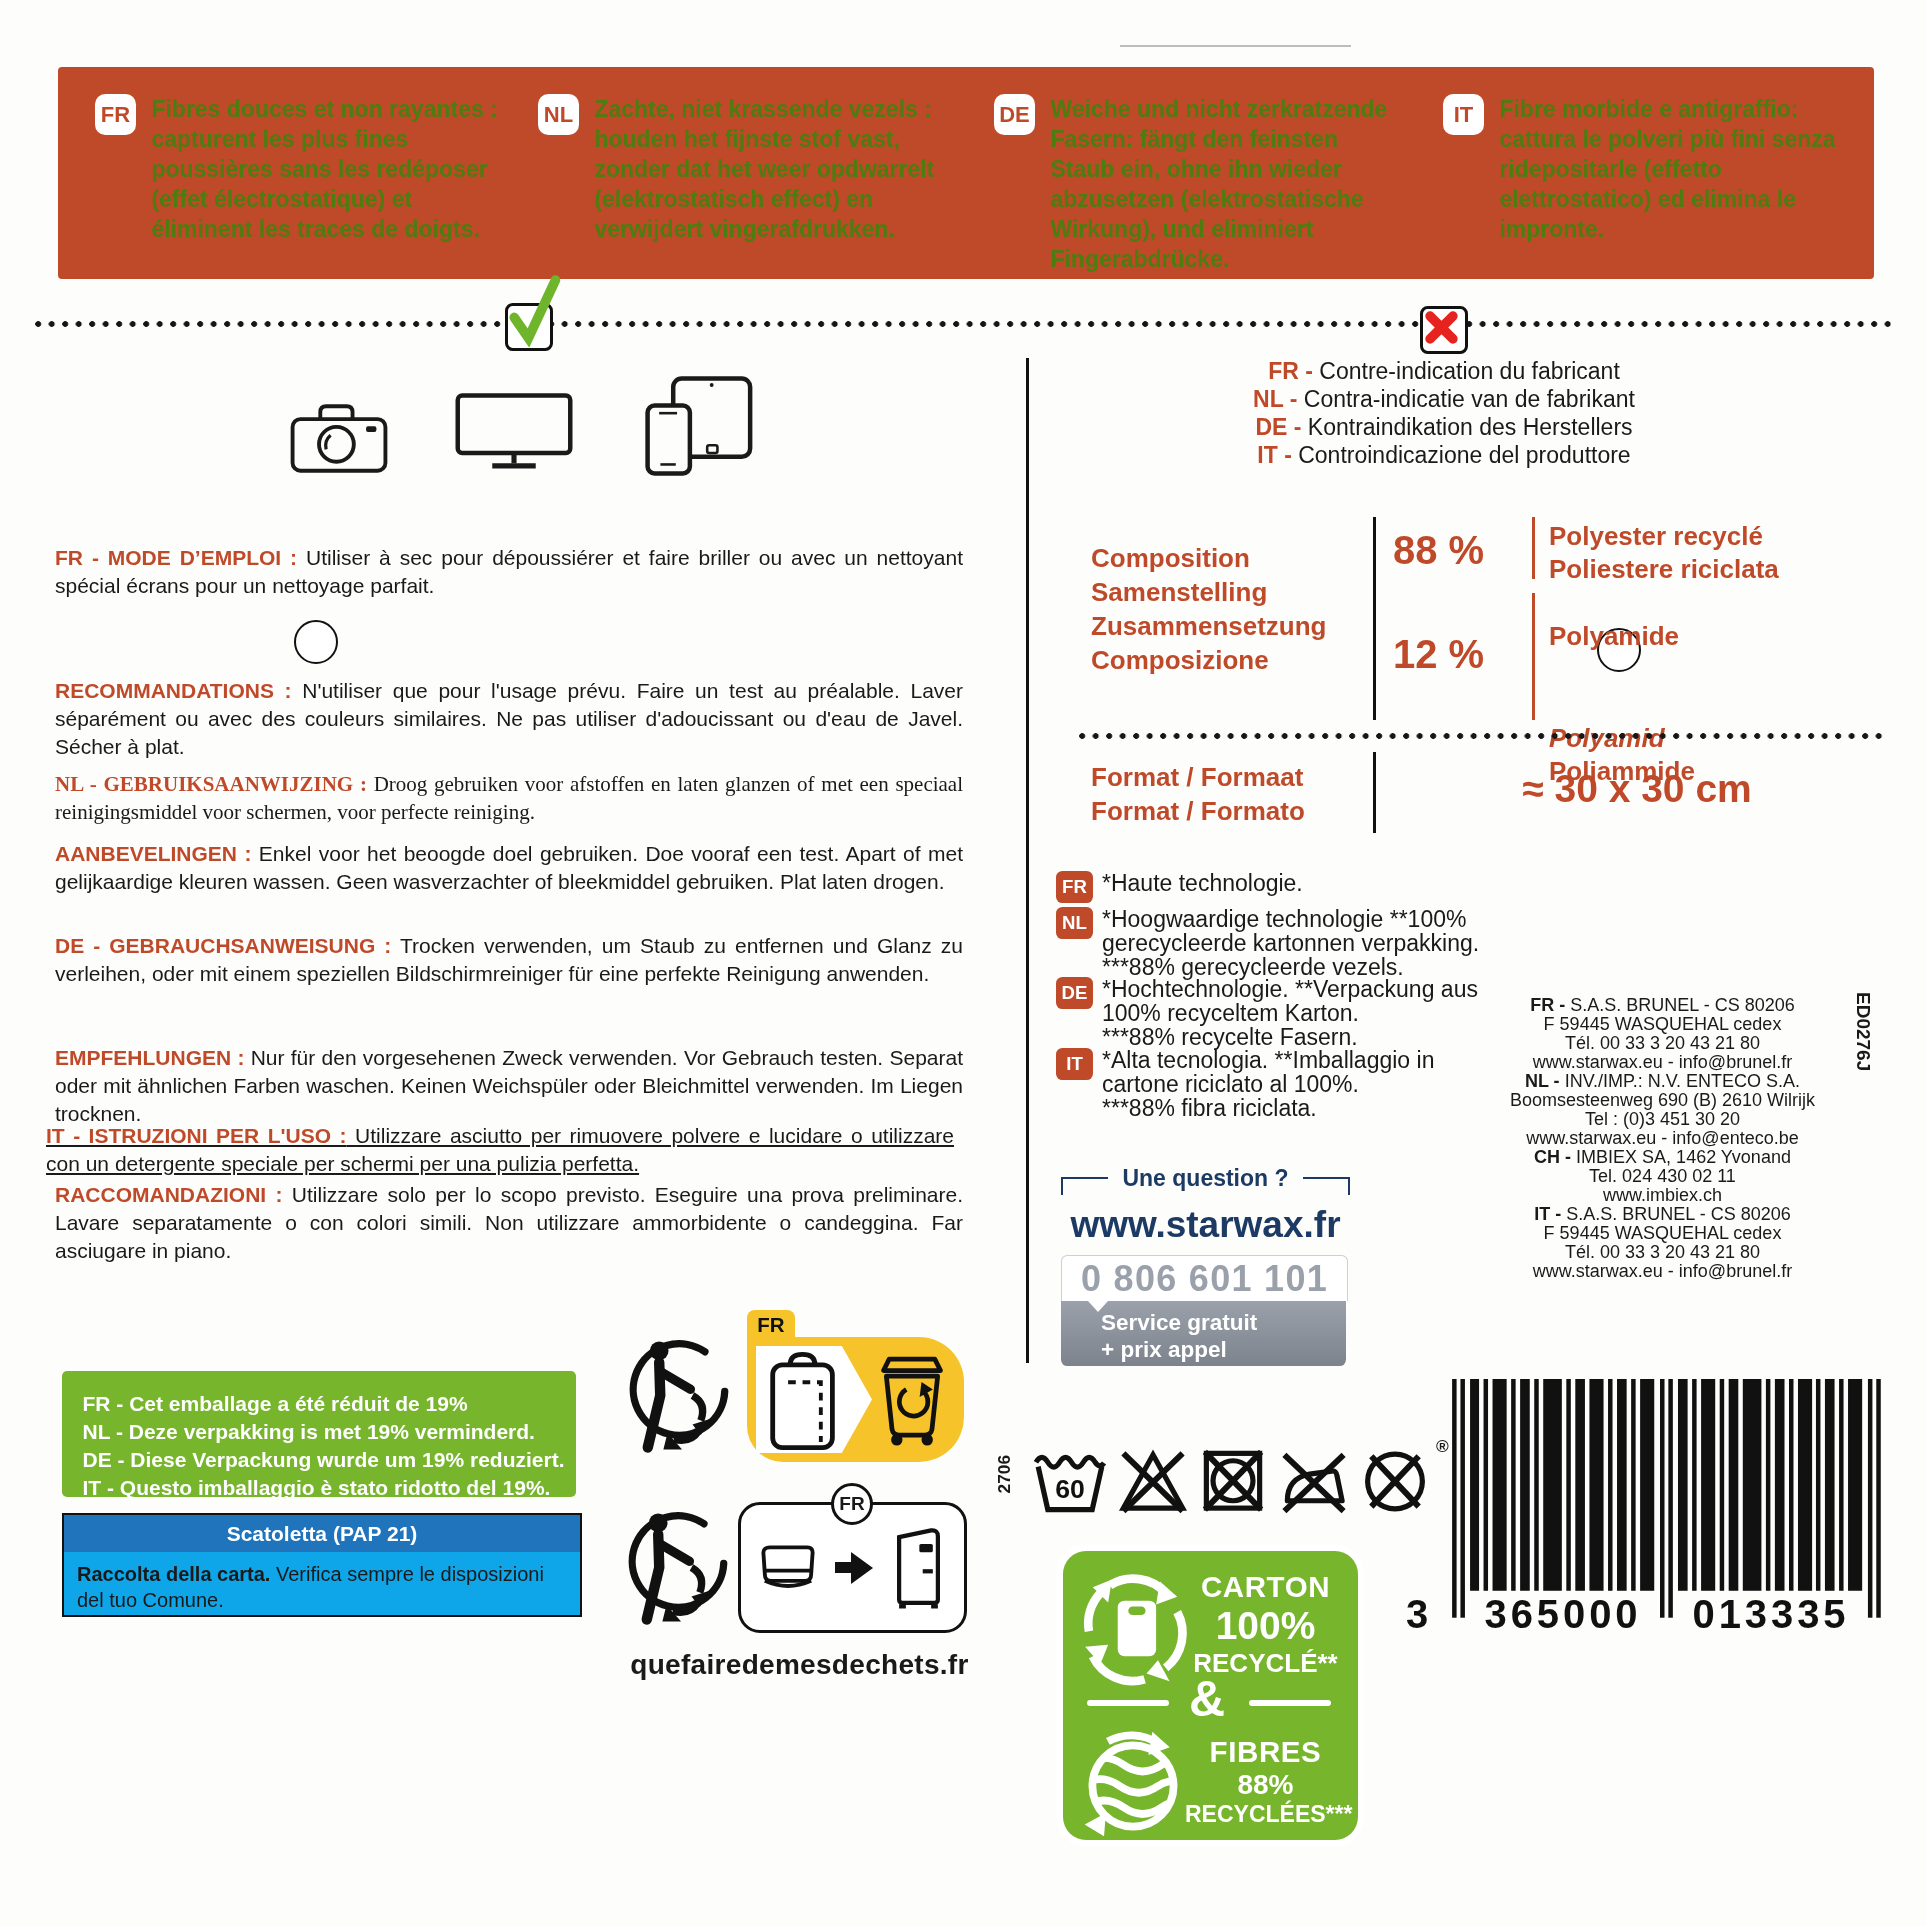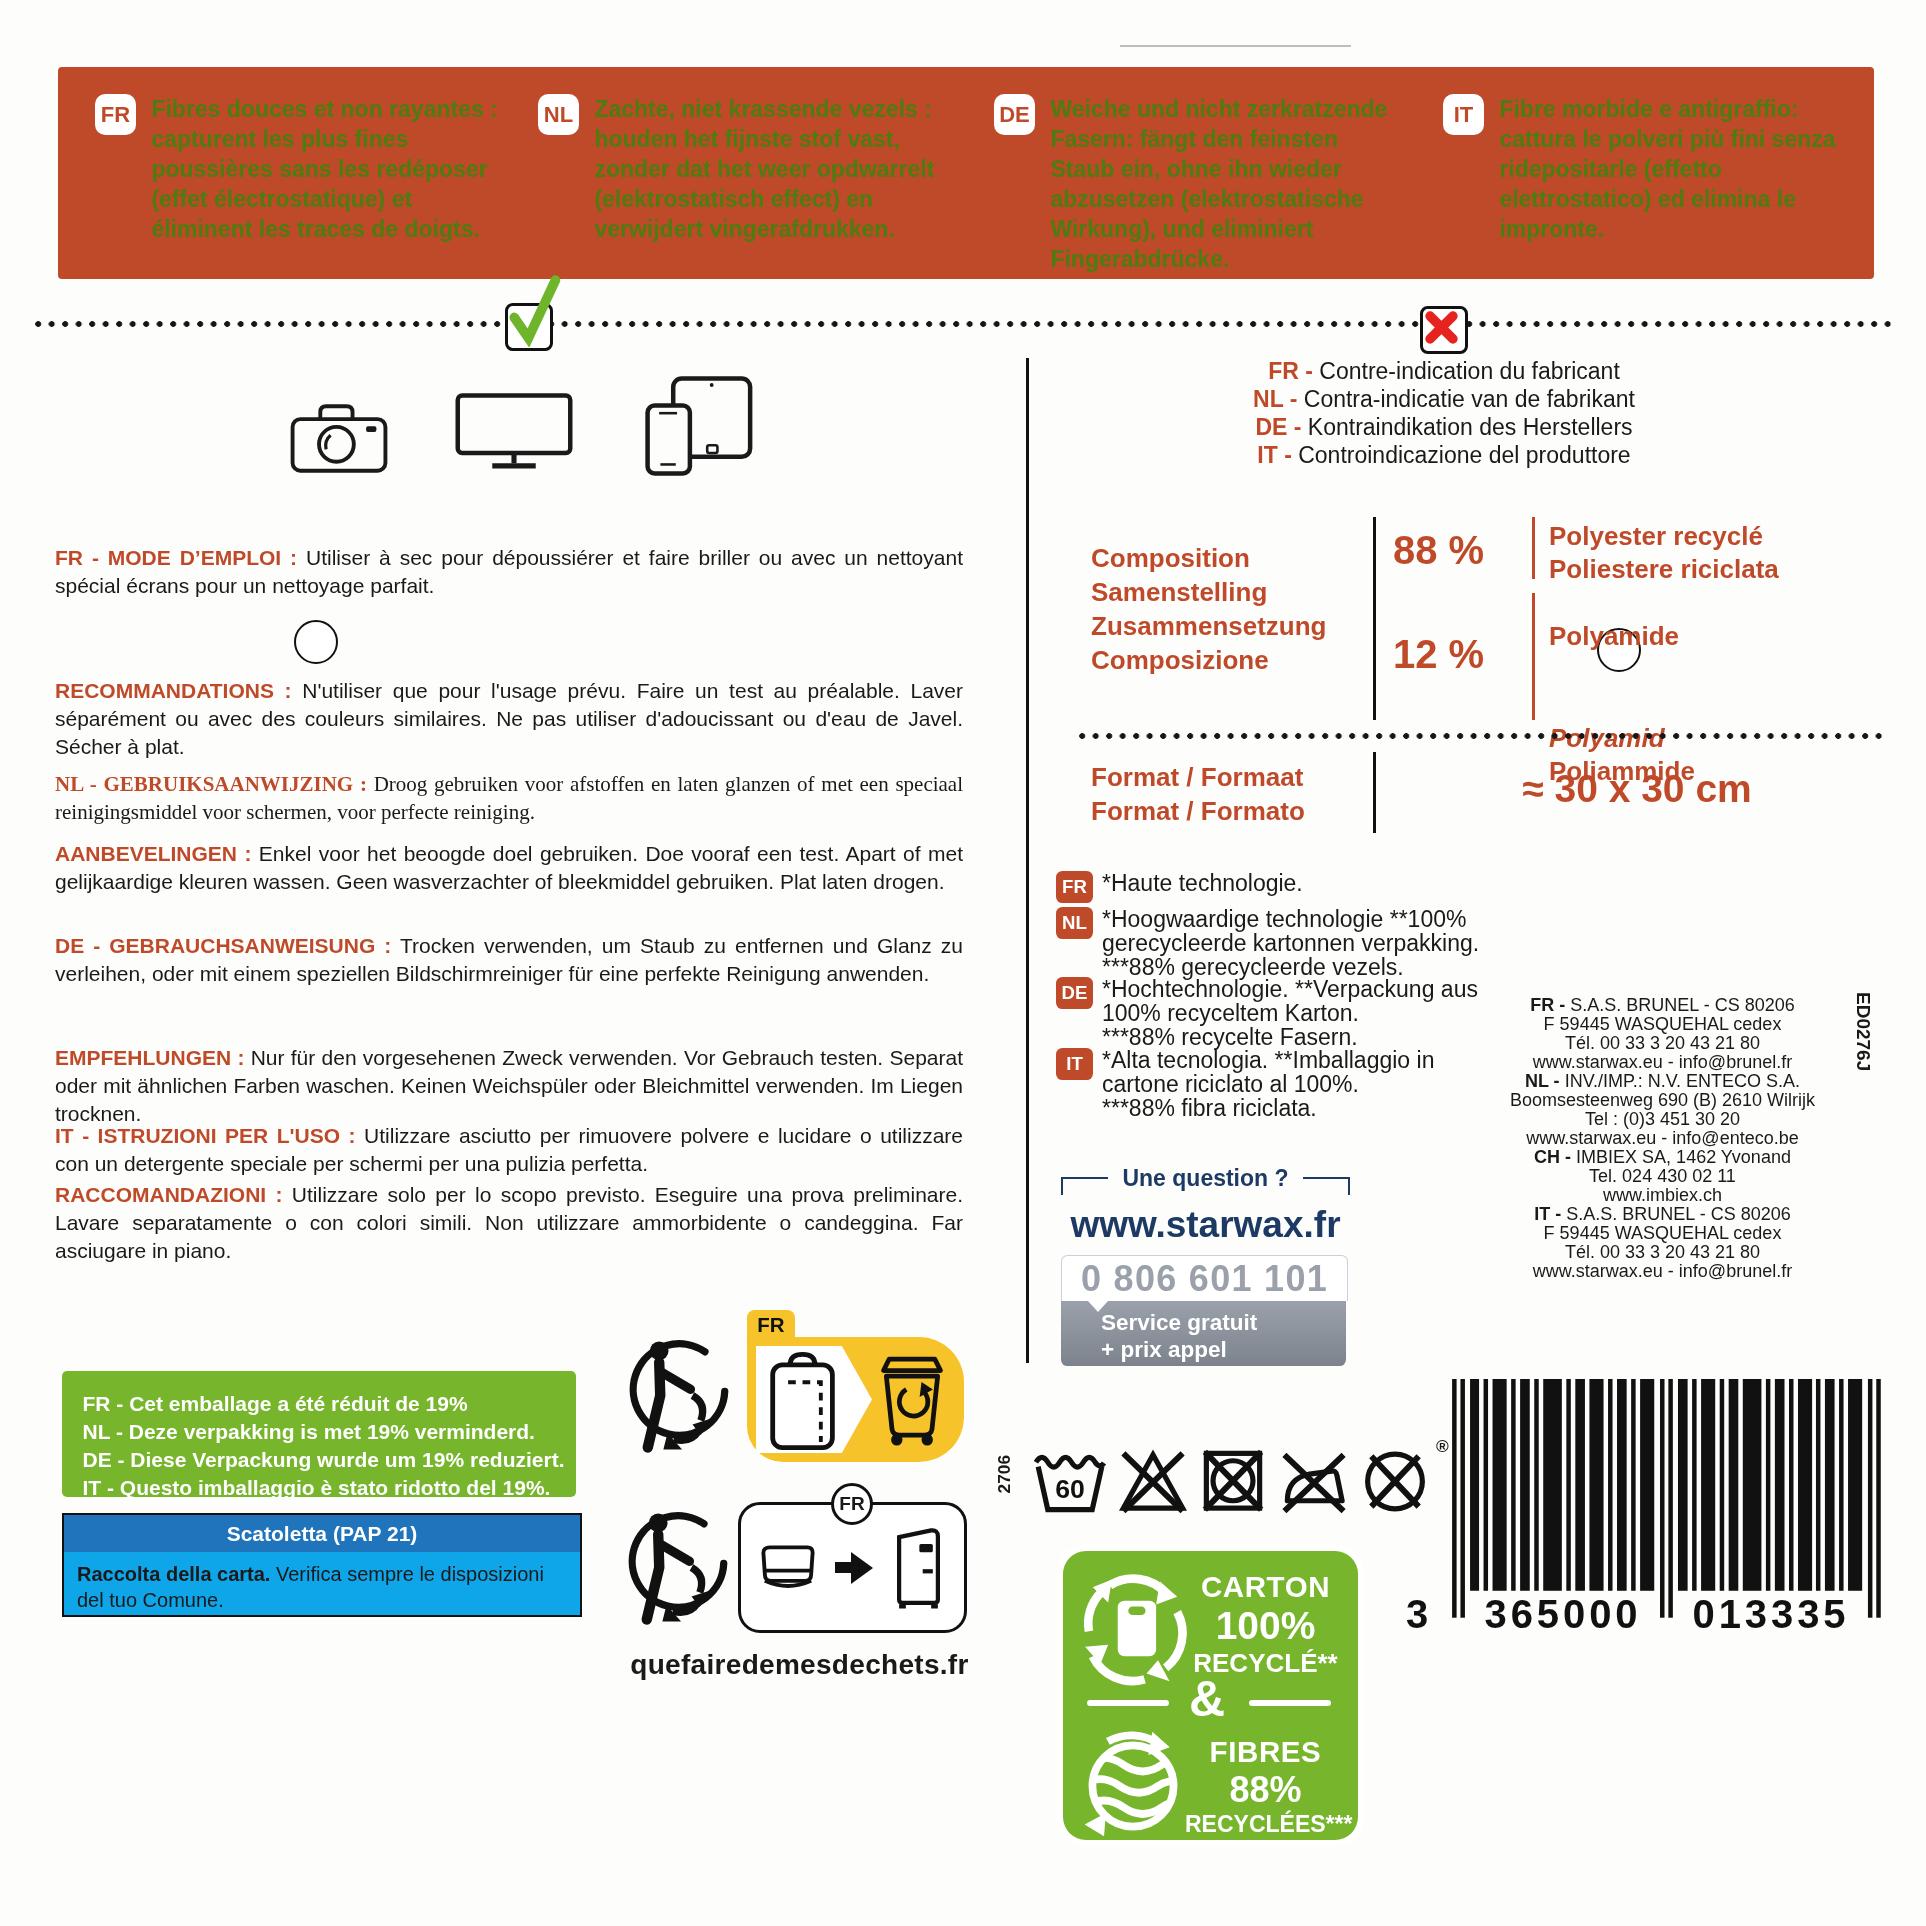--- a/index.html
+++ b/index.html
@@ -161,21 +161,21 @@
   </p>
   <p class="abs para" style="left:55px;top:840px;width:908px;">
     <span class="h">AANBEVELINGEN :</span> <span>Enkel voor het beoogde doel gebruiken. Doe vooraf een test. Apart of met gelijkaardige kleuren wassen. Geen wasverzachter of bleekmiddel gebruiken. Plat laten drogen.</span>
   </p>
   <p class="abs para" style="left:55px;top:932px;width:908px;">
     <span class="h">DE - GEBRAUCHSANWEISUNG :</span> <span>Trocken verwenden, um Staub zu entfernen und Glanz zu verleihen, oder mit einem speziellen Bildschirmreiniger für eine perfekte Reinigung anwenden.</span>
   </p>
   <p class="abs para" style="left:55px;top:1044px;width:908px;">
     <span class="h">EMPFEHLUNGEN :</span> <span>Nur für den vorgesehenen Zweck verwenden. Vor Gebrauch testen. Separat oder mit ähnlichen Farben waschen. Keinen Weichspüler oder Bleichmittel verwenden. Im Liegen trocknen.</span>
   </p>
-  <p class="abs para" style="left:55px;top:1122px;width:908px;">
+  <p class="abs para" style="left:46px;top:1122px;width:908px;text-decoration:underline;">
     <span class="h">IT - ISTRUZIONI PER L'USO :</span> <span>Utilizzare asciutto per rimuovere polvere e lucidare o utilizzare con un detergente speciale per schermi per una pulizia perfetta.</span>
   </p>
   <p class="abs para" style="left:55px;top:1181px;width:908px;">
     <span class="h">RACCOMANDAZIONI :</span> <span>Utilizzare solo per lo scopo previsto. Eseguire una prova preliminare. Lavare separatamente o con colori simili. Non utilizzare ammorbidente o candeggina. Far asciugare in piano.</span>
   </p>
 
   <div class="abs" style="left:1091px;top:357px;width:706px;text-align:center;">
     <div class="ciline"><span class="h">FR -</span> <span>Contre-indication du fabricant</span></div>
     <div class="ciline"><span class="h">NL -</span> <span>Contra-indicatie van de fabrikant</span></div>
     <div class="ciline"><span class="h">DE -</span> <span>Kontraindikation des Herstellers</span></div>
@@ -414,21 +414,21 @@
         <path d="M10 40 Q30 26 50 40 Q70 54 90 40 Q104 30 116 40"></path>
         <path d="M6 62 Q26 48 46 62 Q66 76 86 62 Q102 52 116 62"></path>
         <path d="M10 84 Q30 70 50 84 Q70 98 90 84 Q104 74 116 84"></path>
       </g>
       <path d="M34 16 A50 50 0 0 1 86 18" fill="none" stroke="#fff" stroke-width="8"></path>
       <polygon points="80,6 98,22 76,30" fill="#fff"></polygon>
       <polygon points="30,114 10,102 32,90" fill="#fff"></polygon>
     </svg>
     <div class="abs" style="left:122px;top:184px;width:161px;text-align:center;">
       <div class="t1">FIBRES</div>
-      <div class="t2" style="font-size:36px;">88%</div>
+      <div class="t2" style="font-size:28px;">88%</div>
       <div class="t3" style="font-size:23px;">RECYCLÉES***</div>
     </div>
   </div>
 
   <div class="abs" style="left:1452px;top:1379px;width:434px;height:263px;">
     <svg width="434" height="240" viewBox="0 0 676 374" style="position:absolute;left:0;top:0;">
       <g fill="#111">
         <rect x="0" y="0" width="7" height="372"></rect>
           <rect x="13" y="0" width="7" height="372"></rect>
         <rect x="28" y="0" width="14" height="330"></rect>

